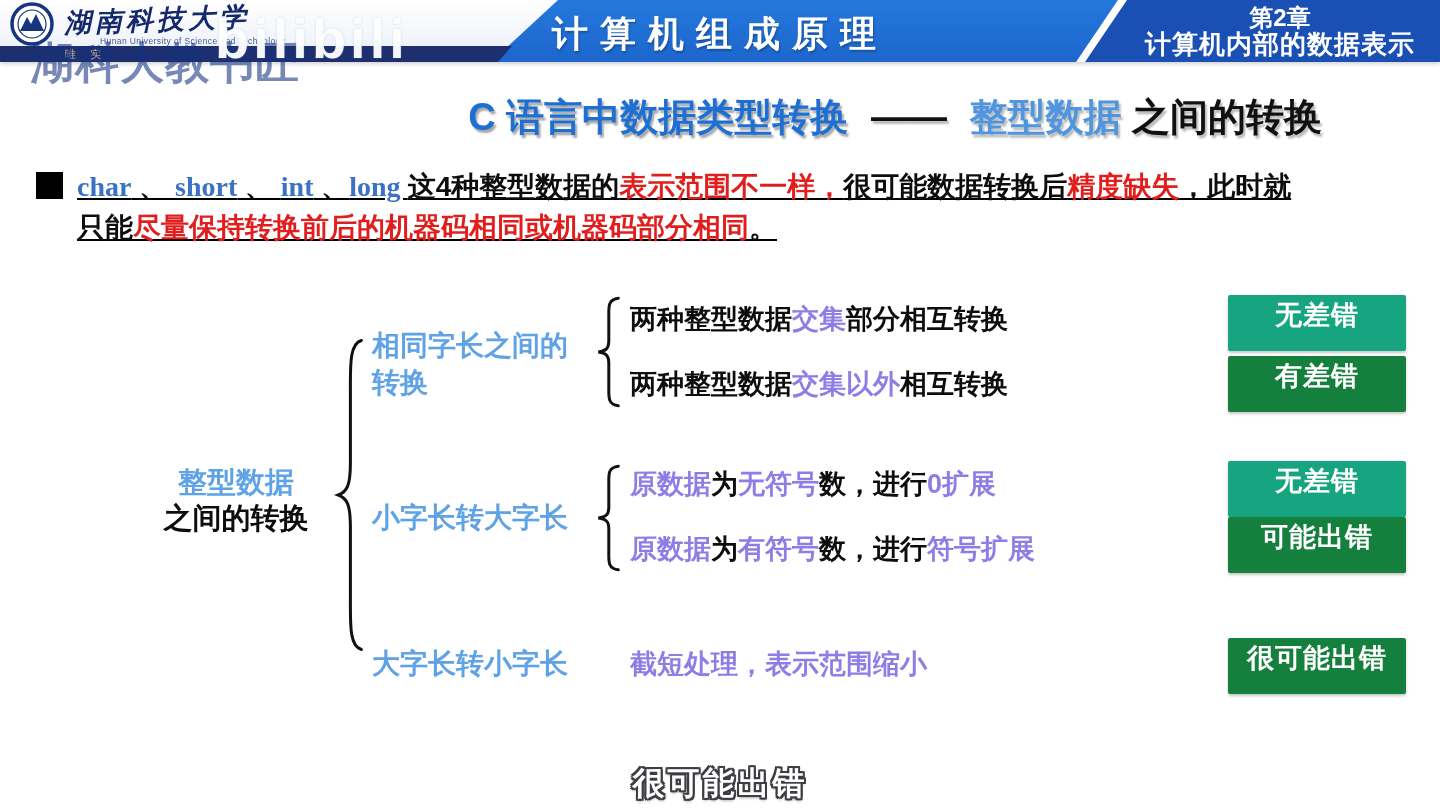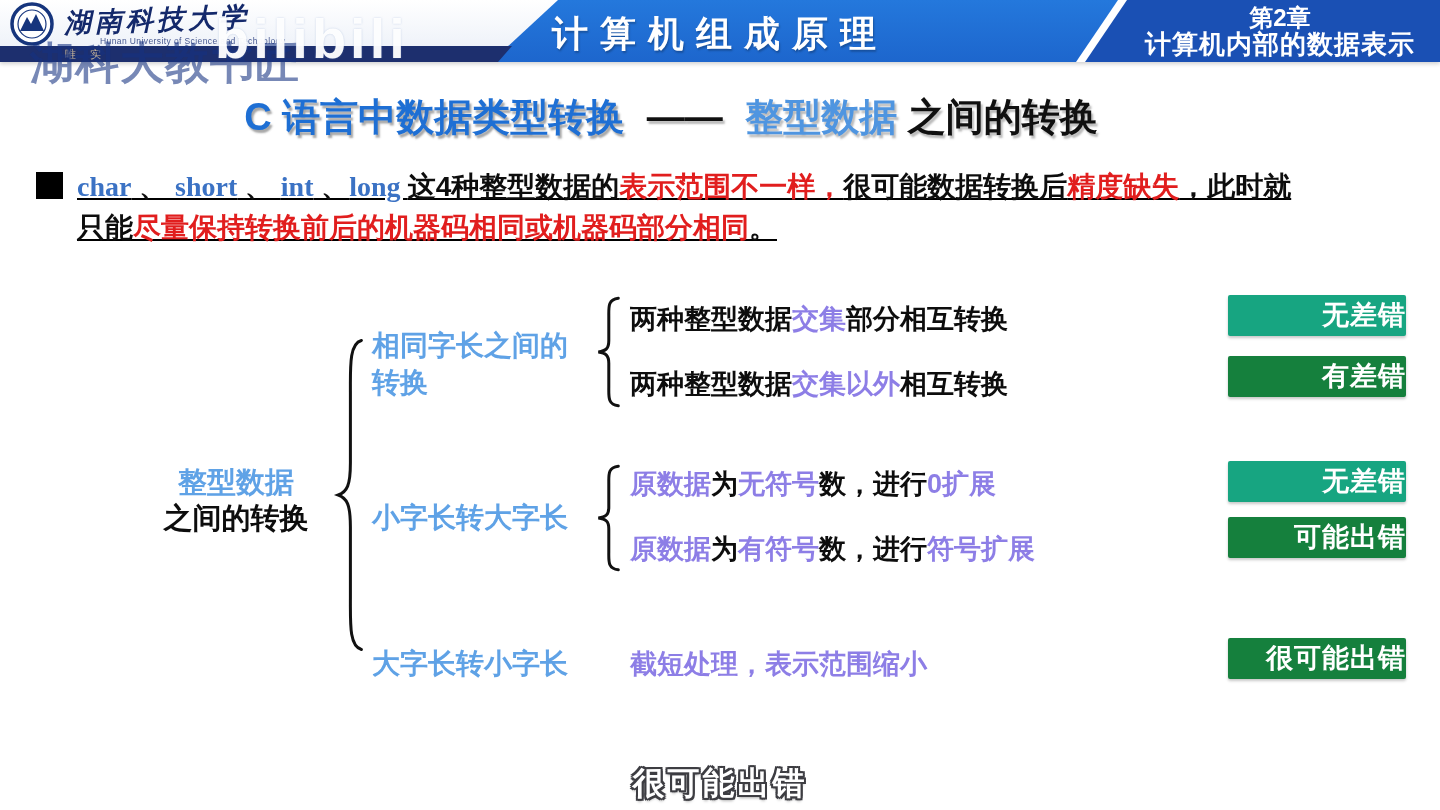--- a/index.html
+++ b/index.html
@@ -27,21 +27,21 @@
   .emblem{position:absolute;left:10px;top:2px;width:44px;height:44px;}
   .univ-cn{position:absolute;left:64px;top:2px;font-family:"DejaVu Serif","Liberation Serif",serif;
           font-style:italic;font-weight:bold;font-size:27px;color:#14296b;letter-spacing:4px;transform:rotate(-2deg);}
   .univ-en{position:absolute;left:66px;top:36px;font-size:8.5px;color:#45578f;letter-spacing:.4px;margin-left:34px;}
   .wm-channel{position:absolute;left:30px;top:34px;font-size:44px;font-weight:800;letter-spacing:1px;
           color:rgba(20,50,130,.58);white-space:nowrap;z-index:5;}
   .wm-bili{position:absolute;left:215px;top:6px;font-size:56px;font-weight:800;letter-spacing:4px;
           color:rgba(255,255,255,.95);white-space:nowrap;z-index:6;
           text-shadow:0 0 2px rgba(120,150,200,.4);}
   
-  .slide-title{position:absolute;left:12px;top:92px;width:1318px;text-align:center;font-size:38px;font-weight:bold;white-space:nowrap;}
+  .slide-title{position:absolute;left:4px;top:92px;width:1318px;text-align:right;font-size:38px;font-weight:bold;white-space:nowrap;}
   .slide-title .t-main{color:#1e6fd4;text-shadow:2px 3px 2px rgba(60,60,60,.45);}
   .slide-title .t-dash{color:#101010;margin:0 12px;text-shadow:2px 3px 2px rgba(60,60,60,.35);}
   .slide-title .t-hl{color:#4f95e0;text-shadow:2px 3px 2px rgba(60,60,60,.35);}
   .slide-title .t-rest{color:#101010;text-shadow:2px 3px 2px rgba(60,60,60,.35);}
   
   .intro{position:absolute;left:36px;top:166px;width:1372px;font-size:28px;font-weight:bold;line-height:41px;text-decoration:underline;}
   .intro-row{display:flex;}
   .bullet{width:27px;height:27px;background:#000;margin:6px 14px 0 0;flex:none;}
   .intro-line{white-space:nowrap;}
   .intro-line2{margin-left:41px;white-space:nowrap;}
@@ -52,22 +52,22 @@
   .rc{color:#3b72c4;font-family:"Liberation Serif","DejaVu Serif",serif;font-weight:bold;}
   
   .tree-root{position:absolute;left:148px;top:464px;width:176px;text-align:center;font-size:29px;font-weight:bold;line-height:36px;}
   .tree-root .root1{color:#5fa2e6;}
   .tree-root .root2{color:#0d0d0d;}
   .branch-label{position:absolute;color:#5fa2e6;font-size:28px;font-weight:bold;line-height:37px;white-space:nowrap;}
   .leaf{position:absolute;left:630px;font-size:27px;font-weight:bold;white-space:nowrap;}
   .brace{position:absolute;}
   .brace svg{width:100%;height:100%;}
   
-  .badge{position:absolute;left:1228px;width:178px;height:41px;border-radius:2px;color:#fff;
-         font-size:27px;font-weight:bold;text-align:right;line-height:41px;letter-spacing:1px;
+  .badge{position:absolute;left:1228px;width:178px;height:56px;border-radius:2px;color:#fff;
+         font-size:27px;font-weight:bold;text-align:center;line-height:41px;letter-spacing:1px;
          box-shadow:0 2px 3px rgba(0,0,0,.22);}
   .badge.ok{background:#17a581;}
   .badge.err{background:#15803d;}
   
   .caption{position:absolute;left:0;top:762px;width:1440px;text-align:center;
          font-size:32px;font-weight:bold;letter-spacing:3px;color:#ffffff;
          text-shadow:-2px -2px 0 #3d3d42,2px -2px 0 #3d3d42,-2px 2px 0 #3d3d42,2px 2px 0 #3d3d42,
                      0 -2px 0 #3d3d42,0 2px 0 #3d3d42,-2px 0 0 #3d3d42,2px 0 0 #3d3d42,0 3px 3px rgba(0,0,0,.35);}
 </style>
 </head>

